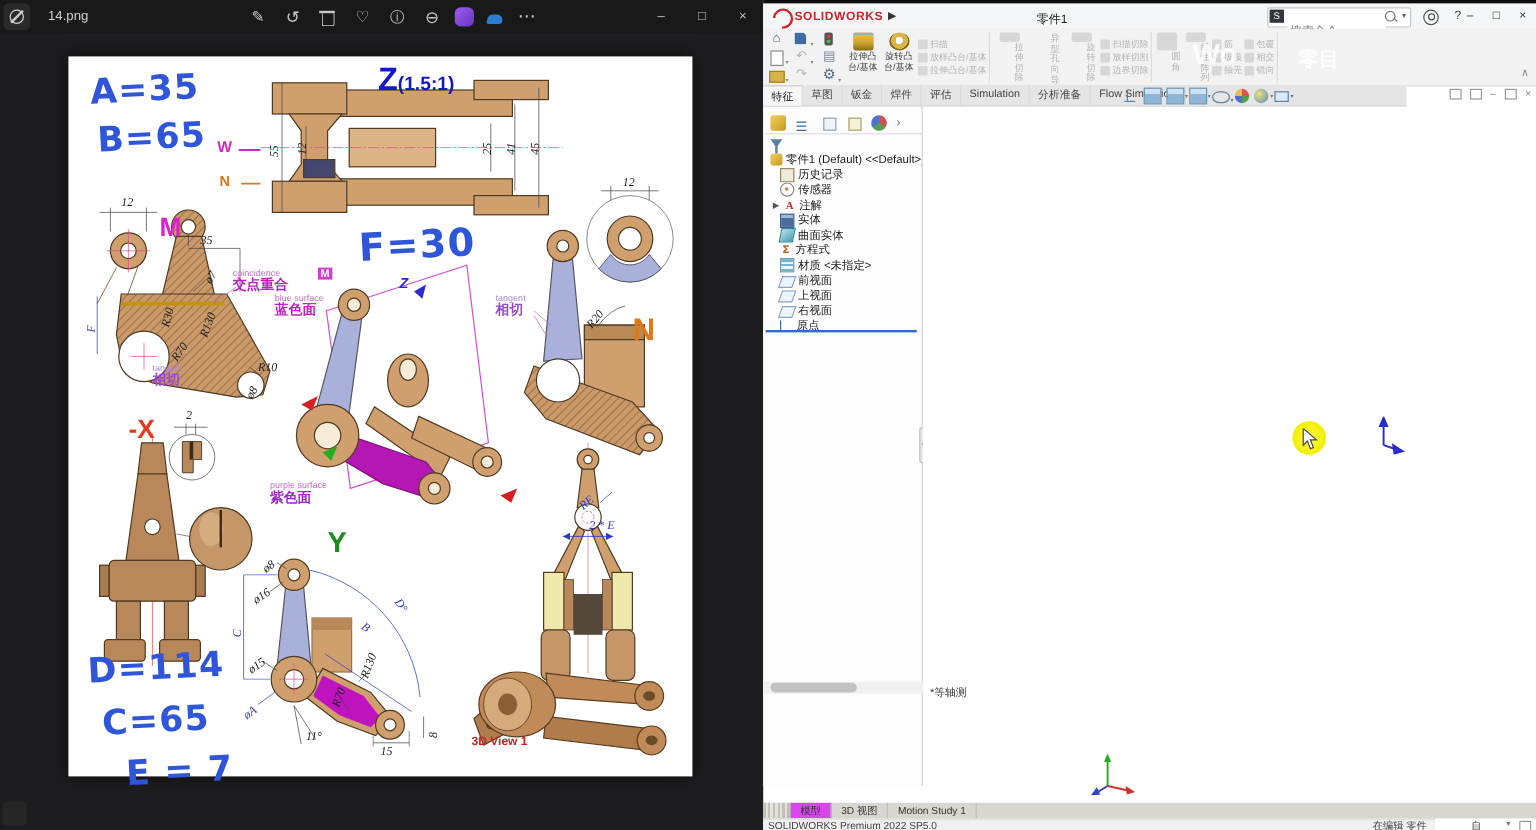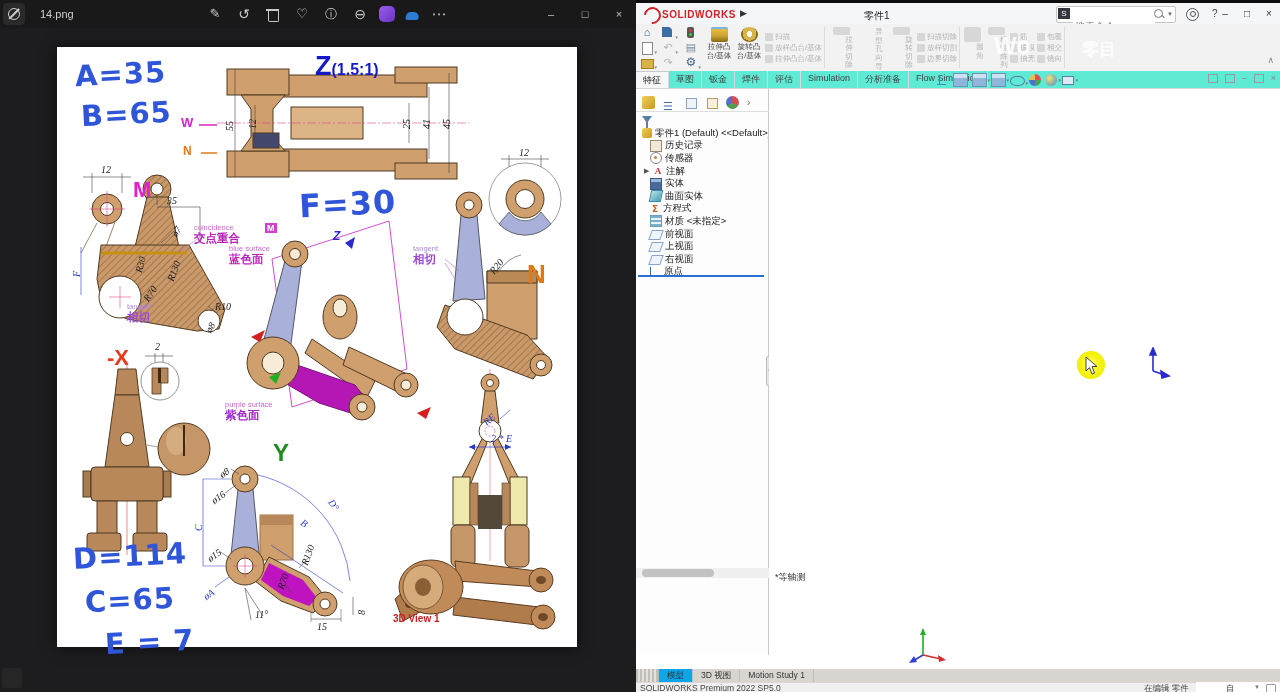--- a/index.html
+++ b/index.html
@@ -95,21 +95,21 @@
   .ric-curve{border-bottom:2.5px solid #3a6ea5;border-radius:0 0 14px 0;width:14px;height:12px;}
   .ric-i3d{background:linear-gradient(135deg,#f0c44a,#3c9e3c);border-radius:3px;}
   .rstack{display:flex;flex-direction:column;justify-content:center;gap:1px;padding:0 1px;}
   .rs{display:flex;align-items:center;gap:2px;font-size:7.5px;color:#b3b3b3;white-space:nowrap;}
   .rs .sic{width:8px;height:8px;background:#d7d7d7;border-radius:1px;flex:0 0 8px;}
   .rbtn.pressed{background:#dcdcdc;border:1px solid #b8b8b8;border-radius:2px;}
   .ribcaret{font-size:6px;color:#888;}
   .rib-collapse{position:absolute;right:6px;top:55px;font-size:9px;color:#888;}
   .wm{position:absolute;color:rgba(255,255,255,.85);font-weight:bold;pointer-events:none;}
 
-  .tabrow{position:absolute;left:0;top:71px;width:644px;height:17px;background:#5eead4;border-bottom:1px solid #d5d5d5;display:flex;}
+  .tabrow{position:absolute;left:0;top:71px;width:536px;height:17px;background:#e5e5e5;border-bottom:1px solid #d5d5d5;display:flex;}
   .swtab{padding:2px 7px 0 7px;font-size:9px;color:#444;border-right:1px solid #d9d9d9;white-space:nowrap;}
   .swtab.active{background:#f7f7f7;color:#111;border-top:1px solid #c9c9c9;}
   .headsup{position:absolute;left:300px;top:72px;height:15px;display:flex;align-items:center;gap:4px;}
   .hu{width:13px;height:12px;position:relative;}
   .hu-fit::before{content:"";position:absolute;left:3px;top:1px;width:6px;height:9px;border-left:1.5px solid #5b7fa6;}
   .hu-fit::after{content:"";position:absolute;left:1px;top:7px;width:9px;height:3px;border-bottom:1.5px solid #5b7fa6;}
   .hu-cube{background:linear-gradient(180deg,#cfe2f2 0 4px,#8fb6d8 4px);border:1px solid #6a93b8;}
   .hu-eye{border:1.3px solid #5b7fa6;border-radius:50% / 60%;height:8px;margin-top:2px;}
   .hu-sphere{border-radius:50%;background:conic-gradient(#e05050 0 25%,#50a050 25% 50%,#5070d0 50% 75%,#e0c050 75%);width:12px;height:12px;}
   .hu-sphere2{border-radius:50%;background:radial-gradient(circle at 35% 35%,#f0e080,#4a8ac0);width:12px;height:12px;}
@@ -153,21 +153,21 @@
   .split-arrow{position:absolute;left:130px;top:356px;width:7px;height:28px;background:#e4e4e4;border:1px solid #c0c0c0;border-radius:2px;}
   .split-arrow::after{content:"";position:absolute;left:1px;top:10px;width:0;height:0;border-top:3px solid transparent;border-bottom:3px solid transparent;border-right:4px solid #8a8a8a;}
   .ydot{position:absolute;left:944px;top:351px;width:28px;height:28px;border-radius:50%;background:radial-gradient(circle,#ffff4d 0%,#f2ee00 70%);left:308px;top:262px;}
   .viewname{position:absolute;left:139px;top:571px;font-size:9px;color:#333;}
   .hscroll-track{position:absolute;left:0;top:568px;width:133px;height:10px;background:#f0f0f0;}
   .hscroll{position:absolute;left:6px;top:569px;width:72px;height:8px;background:#c2c2c2;border-radius:4px;}
 
   .modeltabs{position:absolute;left:0;top:669px;width:644px;height:13px;background:#d9d6d2;display:flex;align-items:stretch;}
   .tabscroll{width:22px;background:repeating-linear-gradient(90deg,#c2bfba 0 2px,#e4e1dc 2px 4px);border-right:1px solid #b8b5b0;}
   .mtab{font-size:8.5px;color:#333;padding:1px 8px 0 8px;border-right:1px solid #c2bfba;white-space:nowrap;}
-  .mtab.active{background:#0ea5e9;}
+  .mtab.active{background:#d946ef;}
   .statusbar{position:absolute;left:0;top:682px;width:560px;height:10px;background:#f0f0f0;border-top:1px solid #d8d8d8;font-size:8.5px;color:#444;}
   .sb-left{position:absolute;left:4px;top:0px;}
   .sb-edit{position:absolute;left:508px;top:0px;}
   .sb-cust{position:absolute;left:590px;top:0px;}
   .sb-car{position:absolute;left:618px;top:1px;font-size:6px;color:#777;}
   .sb-ico{position:absolute;left:630px;top:1px;width:8px;height:7px;border:1.2px solid #9a9a9a;border-radius:1px;}
 </style>
 </head>
 <body>
 

